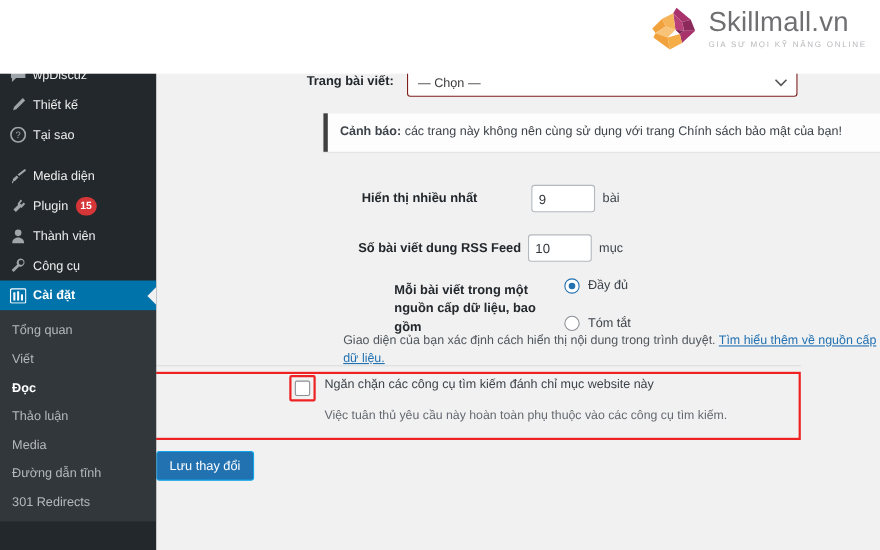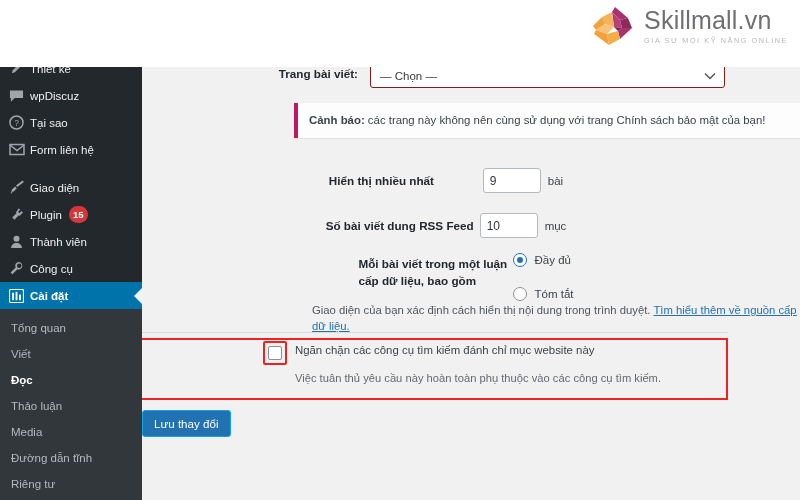--- a/index.html
+++ b/index.html
@@ -187,21 +187,21 @@
     color: #555;
   }
 
   
   .notice {
     position: absolute;
     left: 152px; top: 48px;
     width: 506px;
     min-height: 35px;
     background: #fdfdfd;
-    border-left: 4px solid #be185d;
+    border-left: 4px solid #404040;
     box-shadow: 0 1px 1px rgba(0,0,0,.06);
     display: flex;
     align-items: center;
     padding: 7px 11px;
     font-size: 11.4px;
     color: #3c434a;
     line-height: 1.4;
   }
   .notice b { font-weight: 700; }
 
@@ -342,65 +342,56 @@
         <div class="logo-title">Skillmall.vn</div>
         <div class="logo-sub">GIA SƯ MỌI KỸ NĂNG ONLINE</div>
       </div>
     </div>
   </div>
 
   <div class="sidebar">
 
     <div class="menu-item">
       <span class="mi-icon">
+        <svg width="15" height="14" viewBox="0 0 16 14" fill="currentColor">
+          <path d="M1 1h14v8H6l-4 4V9H1z"></path>
+        </svg>
+      </span>
+      <span class="mi-label">wpDiscuz</span>
+    </div>
+
+    <div class="menu-item">
+      <span class="mi-icon">
         <svg width="15" height="15" viewBox="0 0 16 16" fill="currentColor">
           <path d="M12.5 1.2l2.3 2.3-8.6 8.6-3.1.9.9-3.1z"></path>
         </svg>
       </span>
       <span class="mi-label">Thiết kế</span>
-    </div>
-
-    <div class="menu-item">
-      <span class="mi-icon">
-        <svg width="15" height="14" viewBox="0 0 16 14" fill="currentColor">
-          <path d="M1 1h14v8H6l-4 4V9H1z"></path>
-        </svg>
-      </span>
-      <span class="mi-label">wpDiscuz</span>
     </div>
 
     <div class="menu-item">
       <span class="mi-icon">
         <svg width="15" height="15" viewBox="0 0 16 16">
           <circle cx="8" cy="8" r="7" fill="none" stroke="currentColor" stroke-width="1.6"></circle>
           <text x="8" y="11.6" font-size="9" font-family="Liberation Sans, sans-serif" fill="currentColor" text-anchor="middle">?</text>
         </svg>
       </span>
       <span class="mi-label">Tại sao</span>
     </div>
 
-    <div class="menu-item">
-      <span class="mi-icon">
-        <svg width="16" height="13" viewBox="0 0 16 13" fill="none" stroke="currentColor" stroke-width="1.5">
-          <rect x="1" y="1.5" width="14" height="10"></rect>
-          <path d="M1 2l7 5.5L15 2"></path>
-        </svg>
-      </span>
-      <span class="mi-label">Form liên hệ</span>
-    </div>
 
     <div class="menu-sep"></div>
 
     <div class="menu-item">
       <span class="mi-icon">
         <svg width="16" height="15" viewBox="0 0 16 15" fill="currentColor">
           <path d="M14.4 1.2c.4.4.3.9-.2 1.3L8.4 7.1 7 5.6 12.9 1c.5-.4 1.1-.3 1.5.2zM6.2 6.6l1.6 1.6-3 3.2-1.4.3-.9 2.1-.8-.8.9-2 .3-1.4z"></path>
         </svg>
       </span>
-      <span class="mi-label">Giao diện</span>
+      <span class="mi-label">Media diện</span>
     </div>
 
     <div class="menu-item">
       <span class="mi-icon">
         <svg width="16" height="15" viewBox="0 0 16 15" fill="currentColor">
           <path d="M9.8 1.3l1.4 1.4-2.1 2.1 1.4 1.4 2.1-2.1 1.3 1.4-3.4 3.5-.7-.7-4.4 4.4-2.2-2.2 4.4-4.4-.7-.7z"></path>
         </svg>
       </span>
       <span class="mi-label">Plugin</span>
       <span class="badge">15</span>
@@ -437,21 +428,20 @@
       <span class="mi-label">Cài đặt</span>
     </div>
 
     <div class="submenu">
       <div class="submenu-item">Tổng quan</div>
       <div class="submenu-item">Viết</div>
       <div class="submenu-item current">Đọc</div>
       <div class="submenu-item">Thảo luận</div>
       <div class="submenu-item">Media</div>
       <div class="submenu-item">Đường dẫn tĩnh</div>
-      <div class="submenu-item">Riêng tư</div>
       <div class="submenu-item">301 Redirects</div>
 
     </div>
   </div>
 
   <div class="content">
 
     <div class="form-row select-row">
       <div class="row-label">Trang bài viết:</div>
       <div class="wp-select">
@@ -480,21 +470,21 @@
 
     <div class="form-row num-row-2">
       <div class="row-label">Số bài viết dung RSS Feed</div>
       <div class="num-field-wrap">
         <input class="wp-number" type="text" value="10" style="">
         <span class="unit">mục</span>
       </div>
     </div>
 
     <div class="form-row radio-row">
-      <div class="row-label">Mỗi bài viết trong một luận cấp dữ liệu, bao gồm</div>
+      <div class="row-label">Mỗi bài viết trong một nguồn cấp dữ liệu, bao gồm</div>
       <div class="radio-group">
         <label class="radio-line">
           <span class="radio checked"></span>
           <span class="radio-label">Đầy đủ</span>
         </label>
         <label class="radio-line">
           <span class="radio"></span>
           <span class="radio-label">Tóm tắt</span>
         </label>
       </div>

